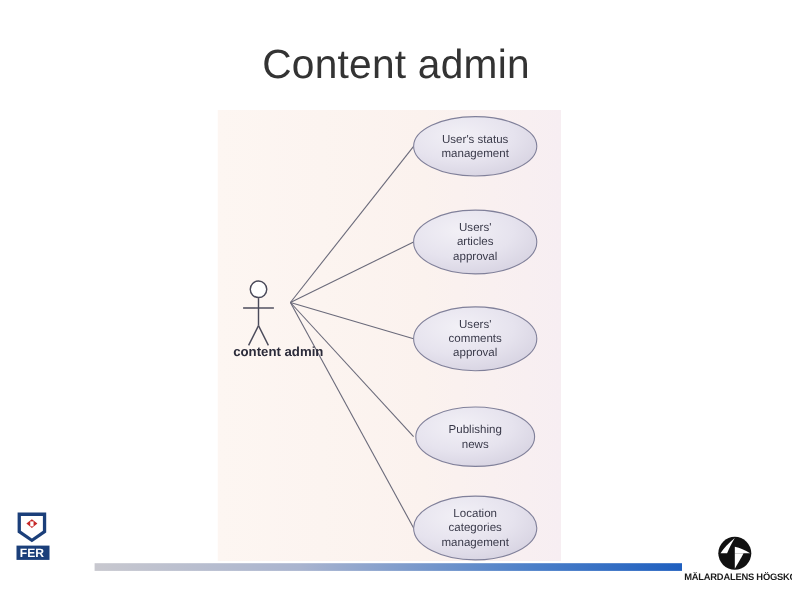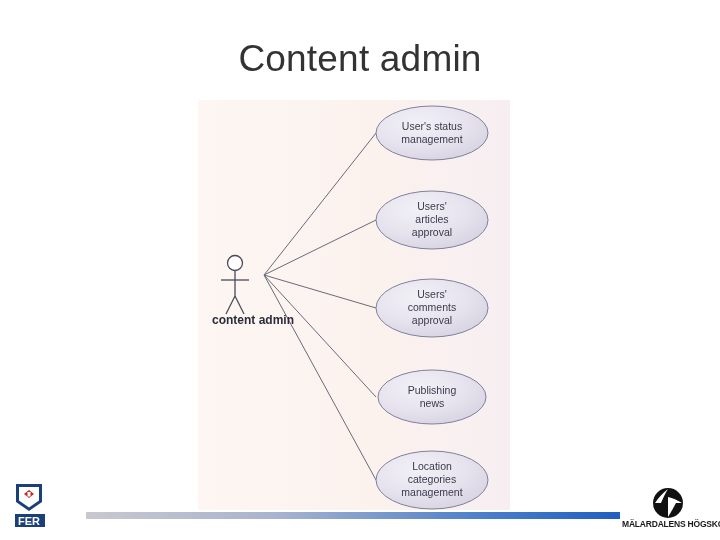--- a/index.html
+++ b/index.html
@@ -63,21 +63,21 @@
     top: 512px;
     width: 534px;
     height: 7px;
     background: linear-gradient(to right, #c8c8cf 0%, #a9b4cf 35%, #4a7ec8 75%, #1f5fbf 100%);
   }
 
   
   .left-logo {
     position: absolute;
     left: 12px;
-    top: 482px;
+    top: 464px;
     width: 56px;
     height: 48px;
   }
 
   
   .right-logo {
     position: absolute;
     left: 620px;
     top: 486px;
     width: 96px;

